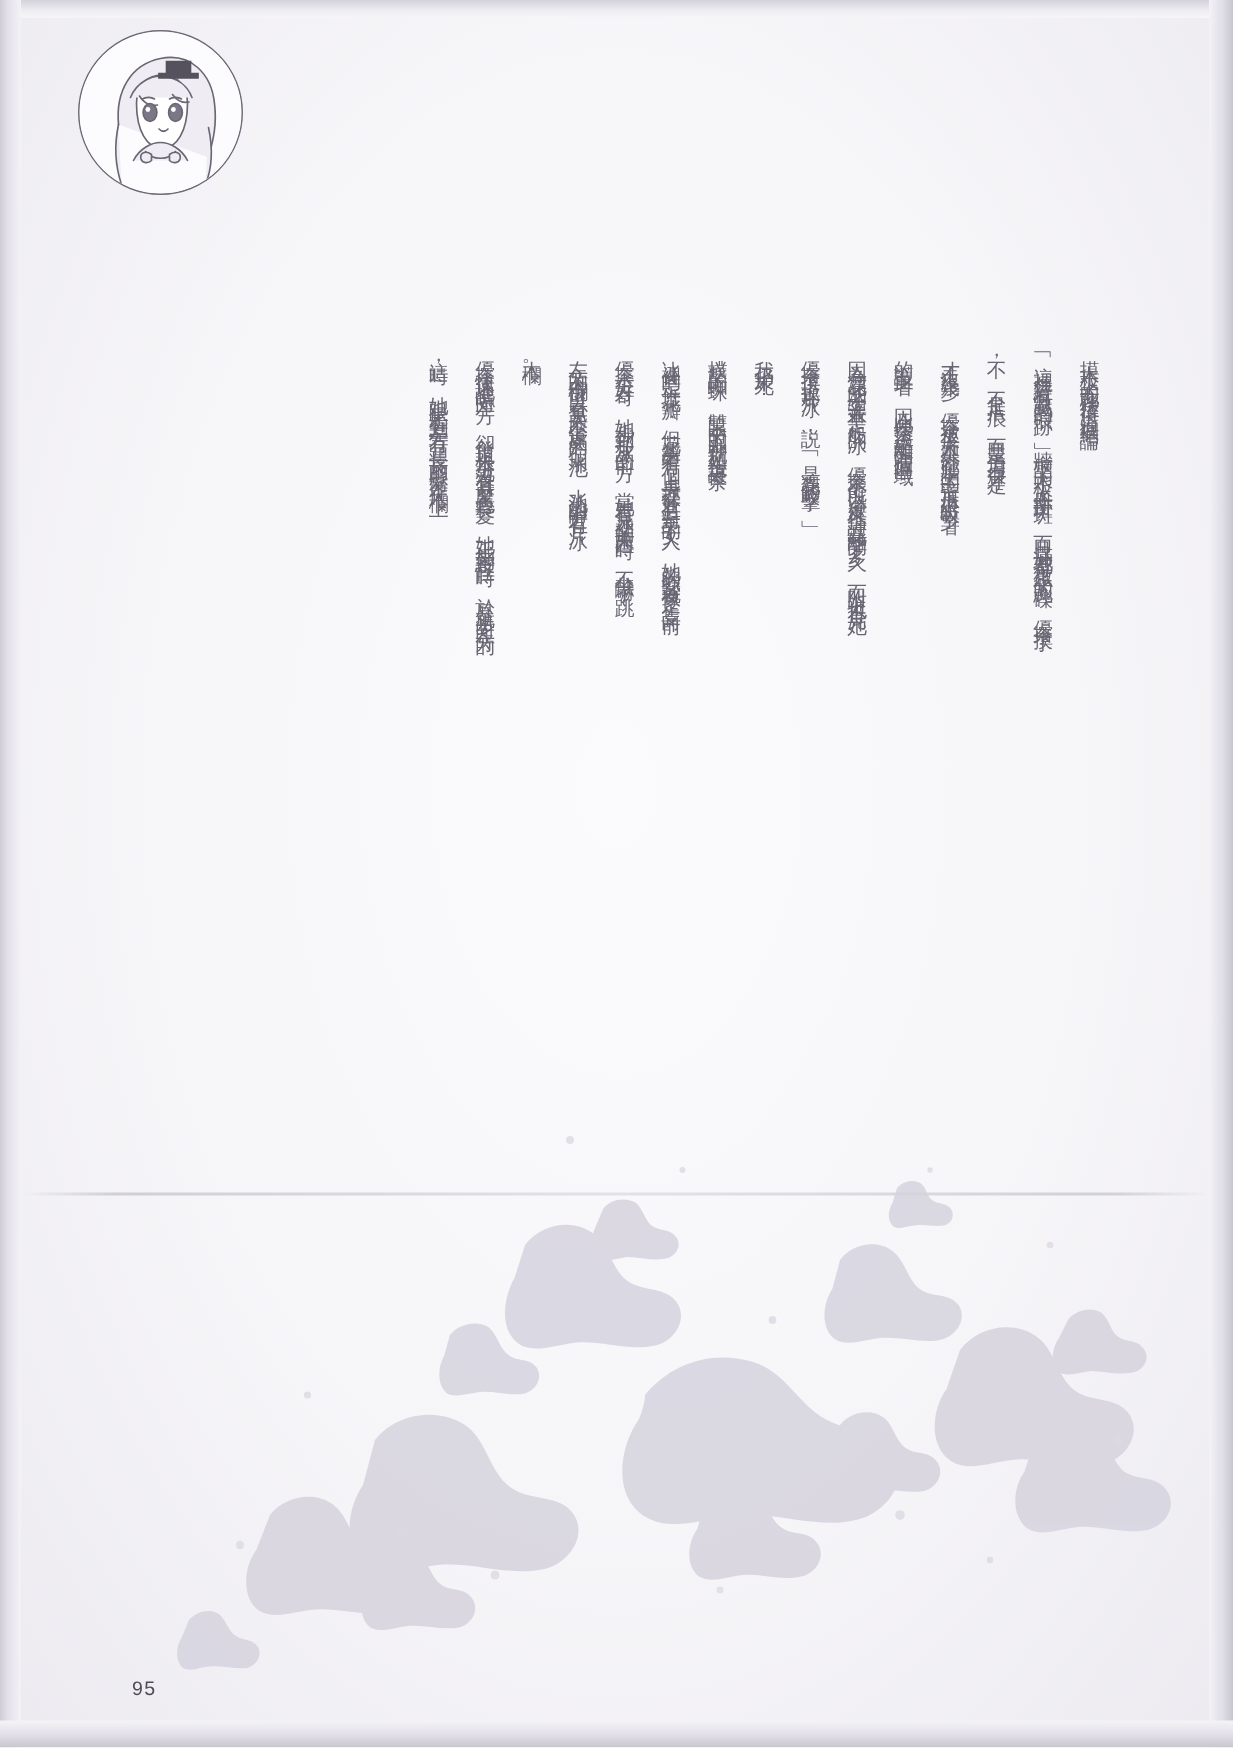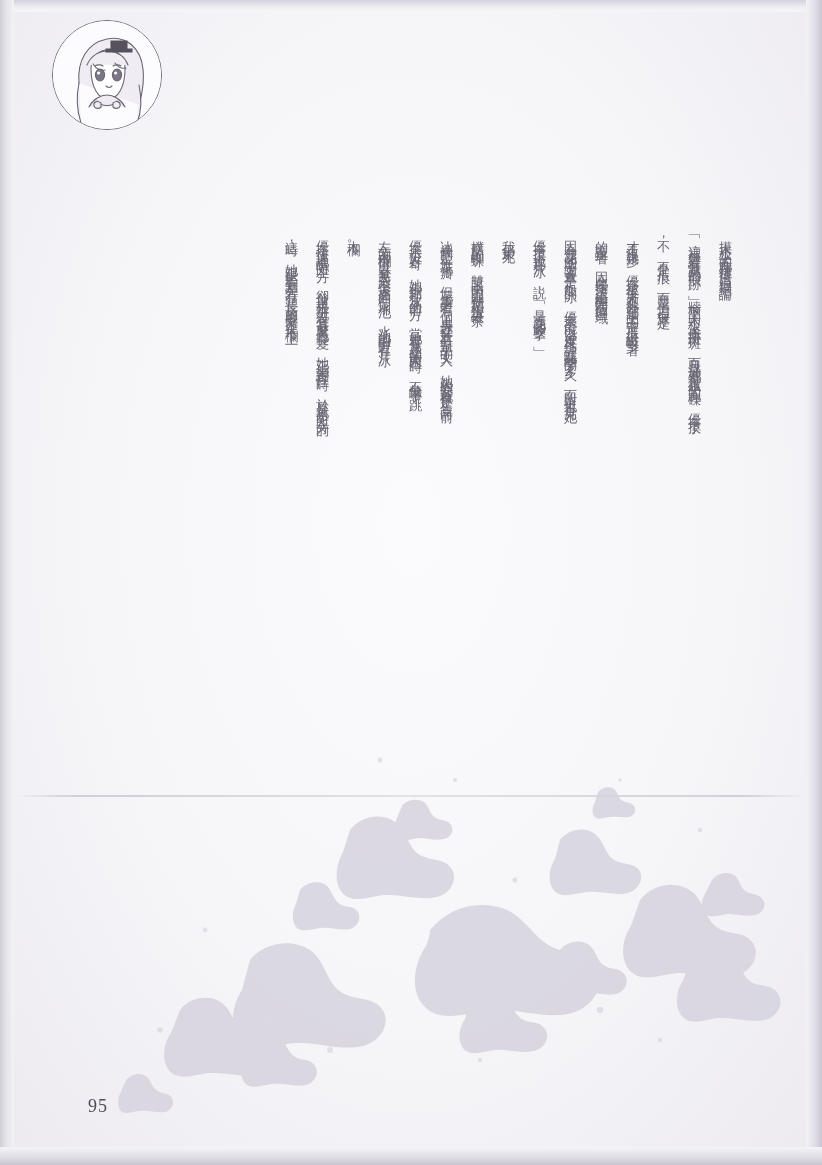--- a/index.html
+++ b/index.html
@@ -88,23 +88,23 @@
     width: 31px;
     height: 880px;
     white-space: nowrap;
     opacity: 0.92;
   }
 
   
   .page-num {
     position: absolute;
     left: 88px;
-    bottom: 48px;
-    font-family: Liberation Serif, serif;
-    font-size: 18px;
+    bottom: 32px;
+    font-family: Liberation Sans, sans-serif;
+    font-size: 13px;
     color: #4f4c58;
     letter-spacing: 1px;
   }
 
   
   .splatter {
     position: absolute;
     left: 0; top: 0;
     width: 822px; height: 1165px;
     pointer-events: none;

